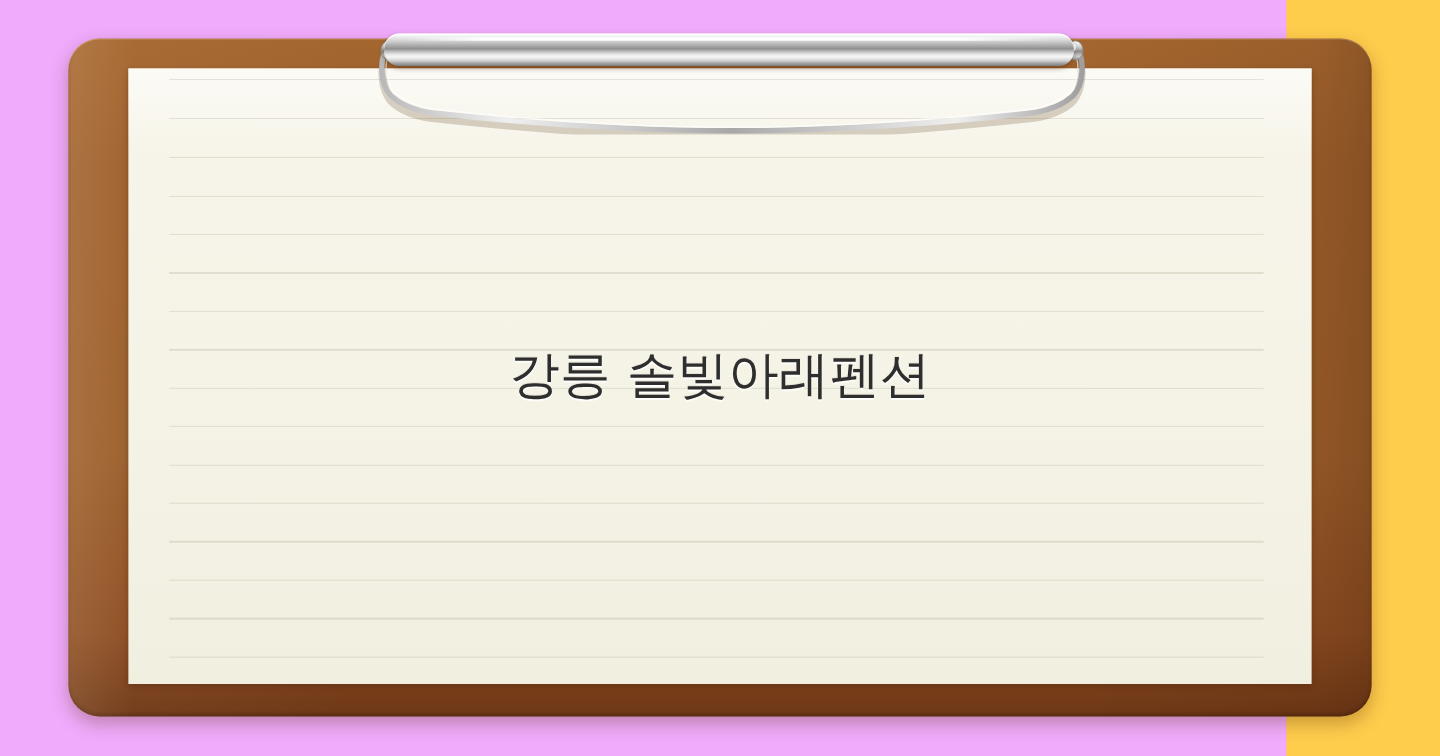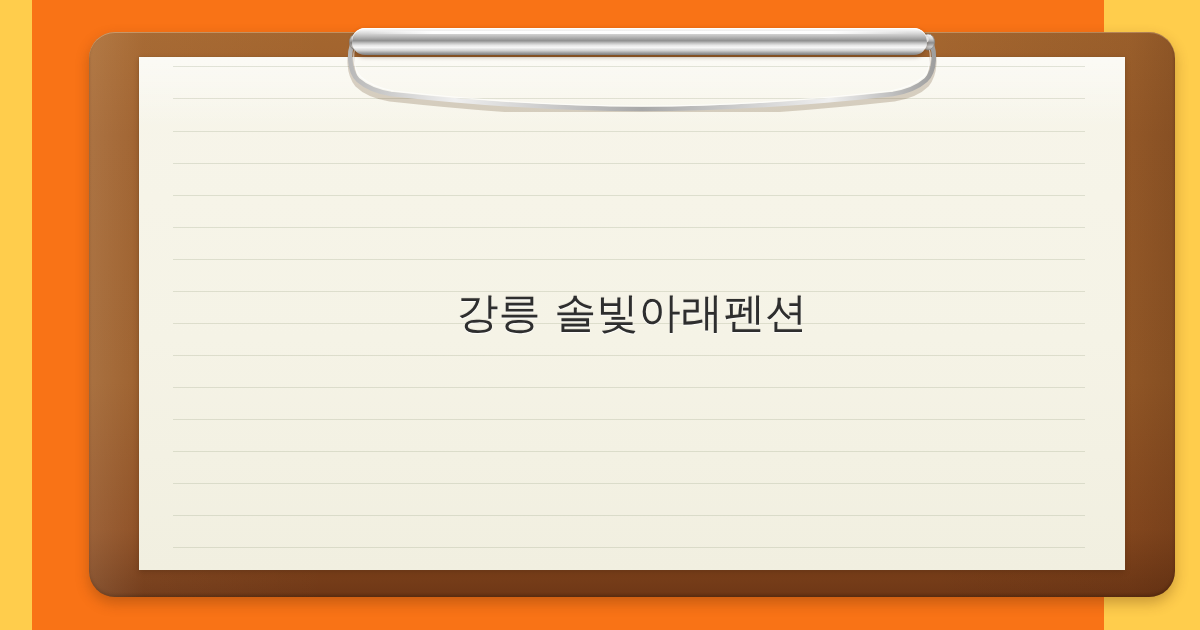--- a/index.html
+++ b/index.html
@@ -11,22 +11,21 @@
     height: 630px;
     overflow: hidden;
     font-family: "DejaVu Sans", "Liberation Sans", sans-serif;
     background: #FFCD4C;
   }
 
   #stage {
     position: relative;
     width: 1072px;
     height: 630px;
-    background: #f97316;
-    margin-left: 32px;
+    background: #f0abfc;
   }
 
   
   #clipboard {
     position: absolute;
     left: 57px;
     top: 32px;
     width: 1086px;
     height: 565px;
     border-radius: 26px;

